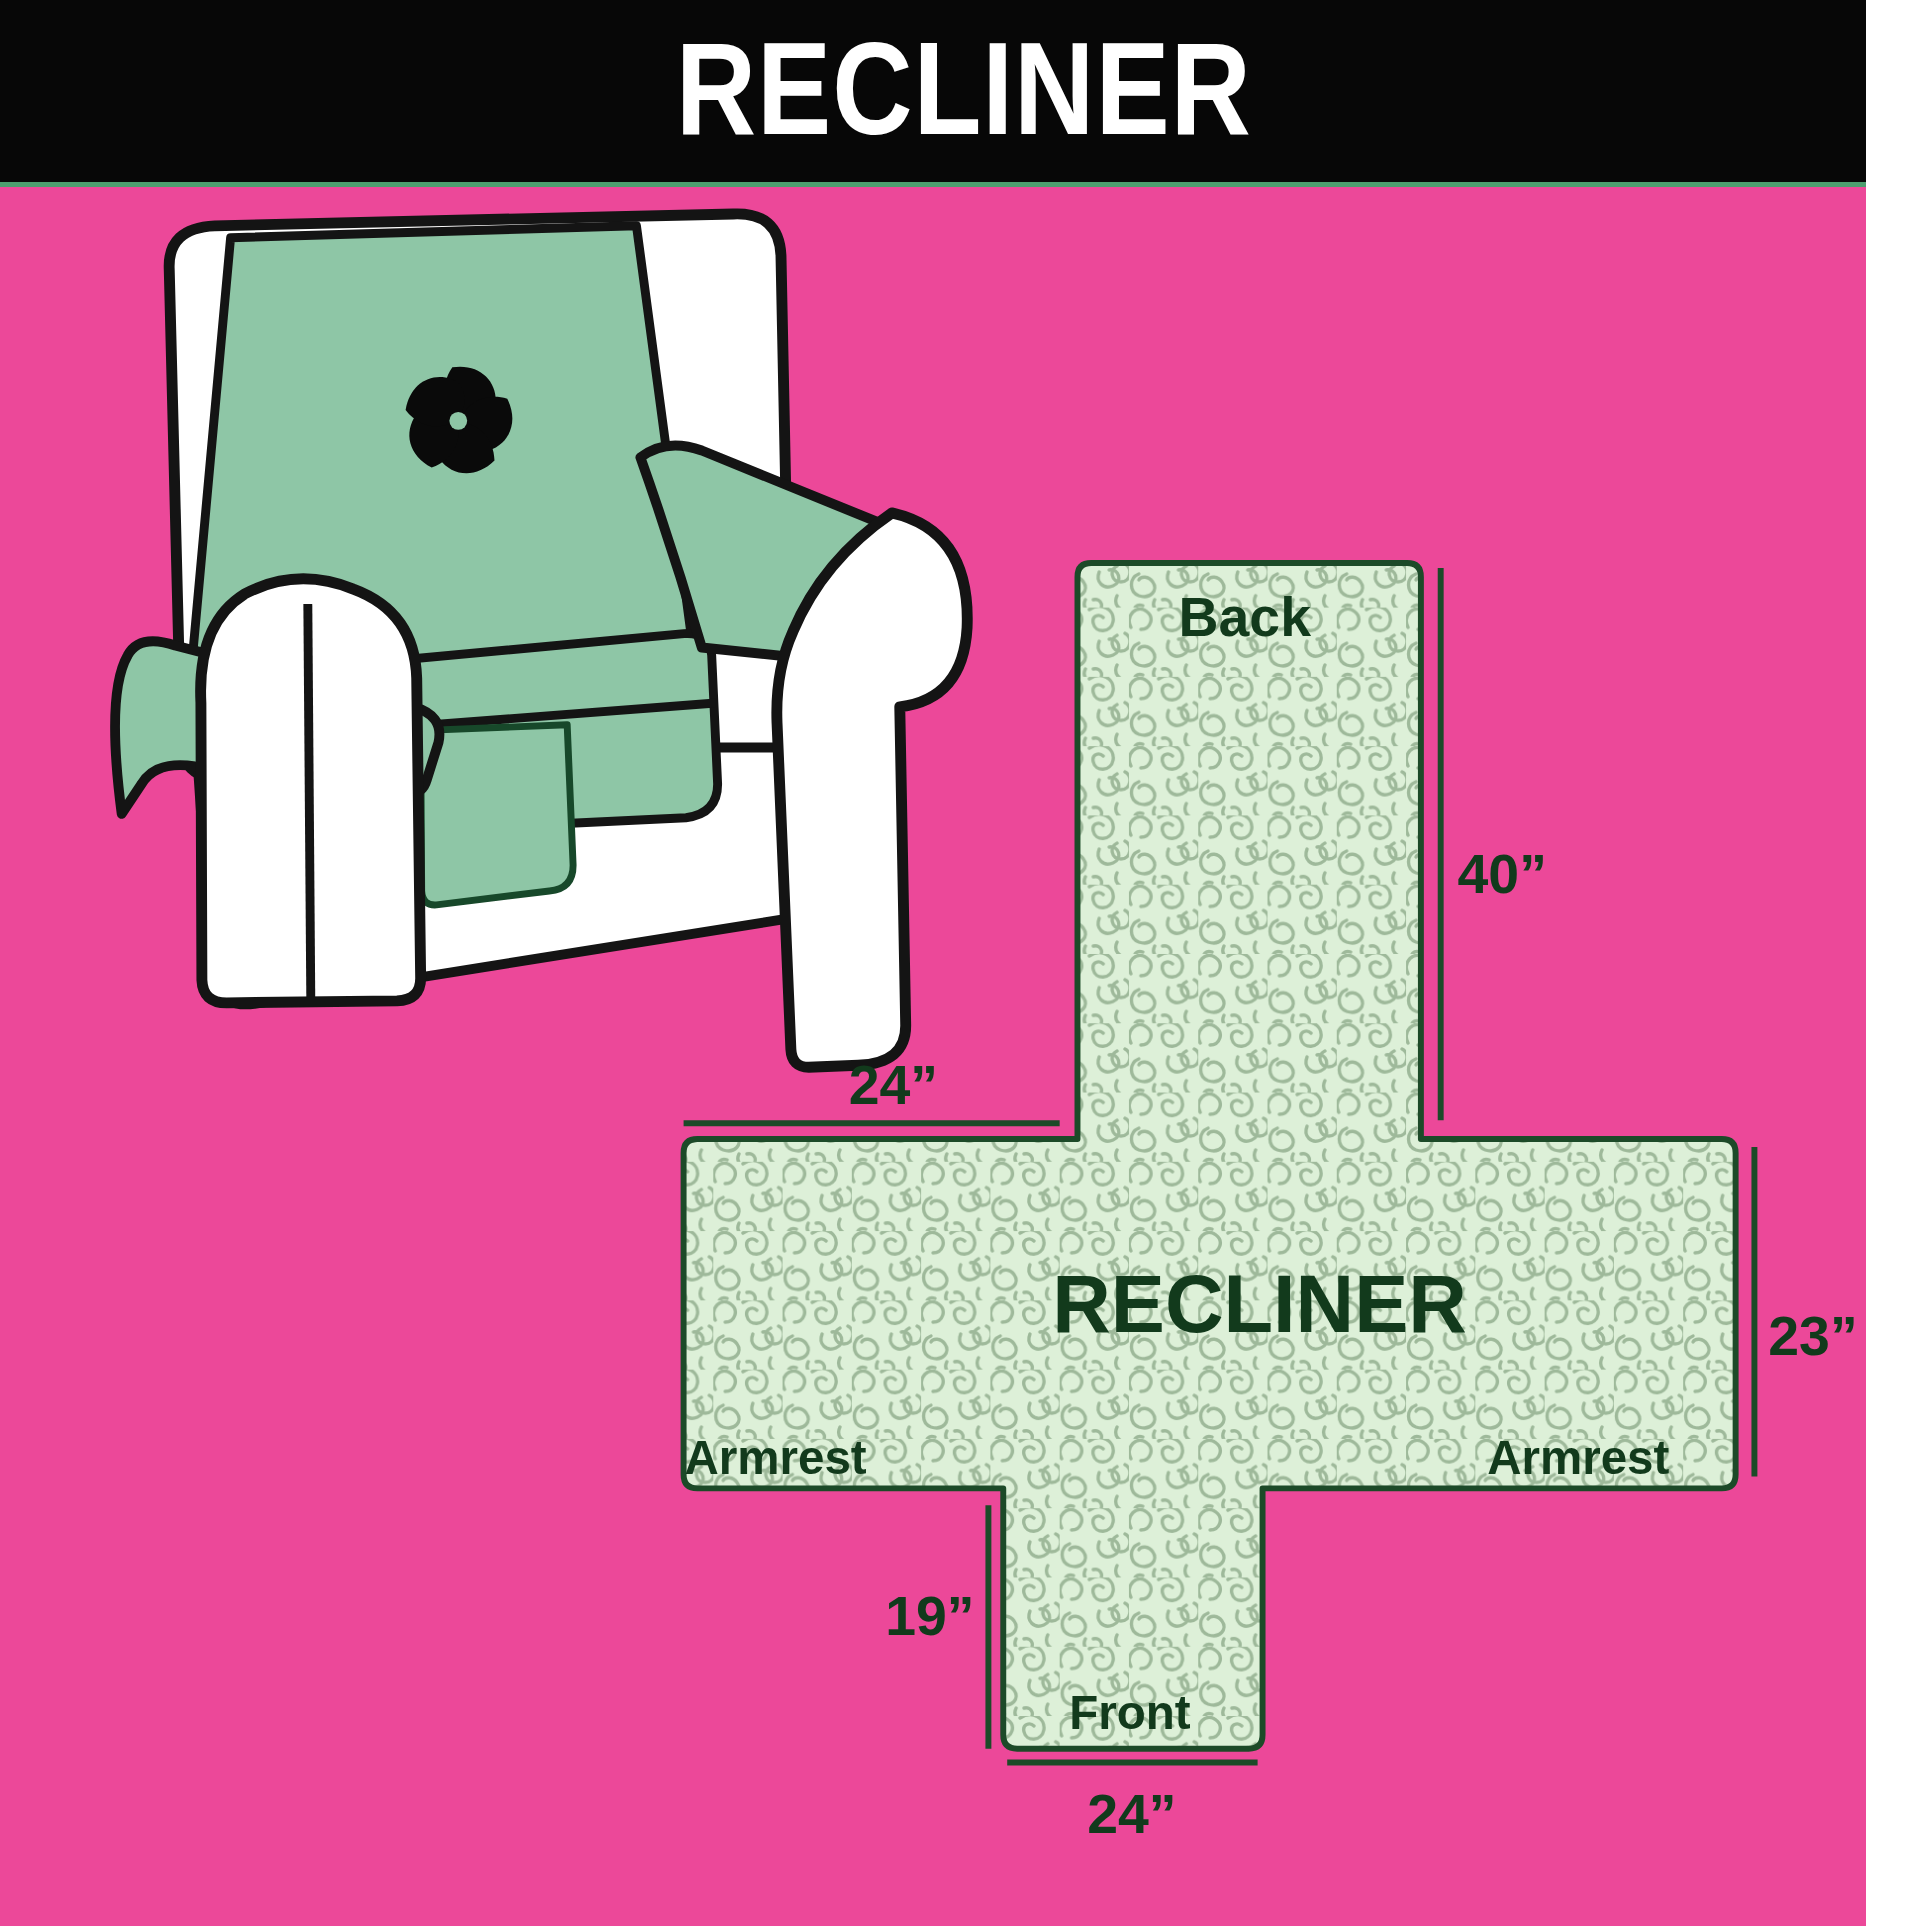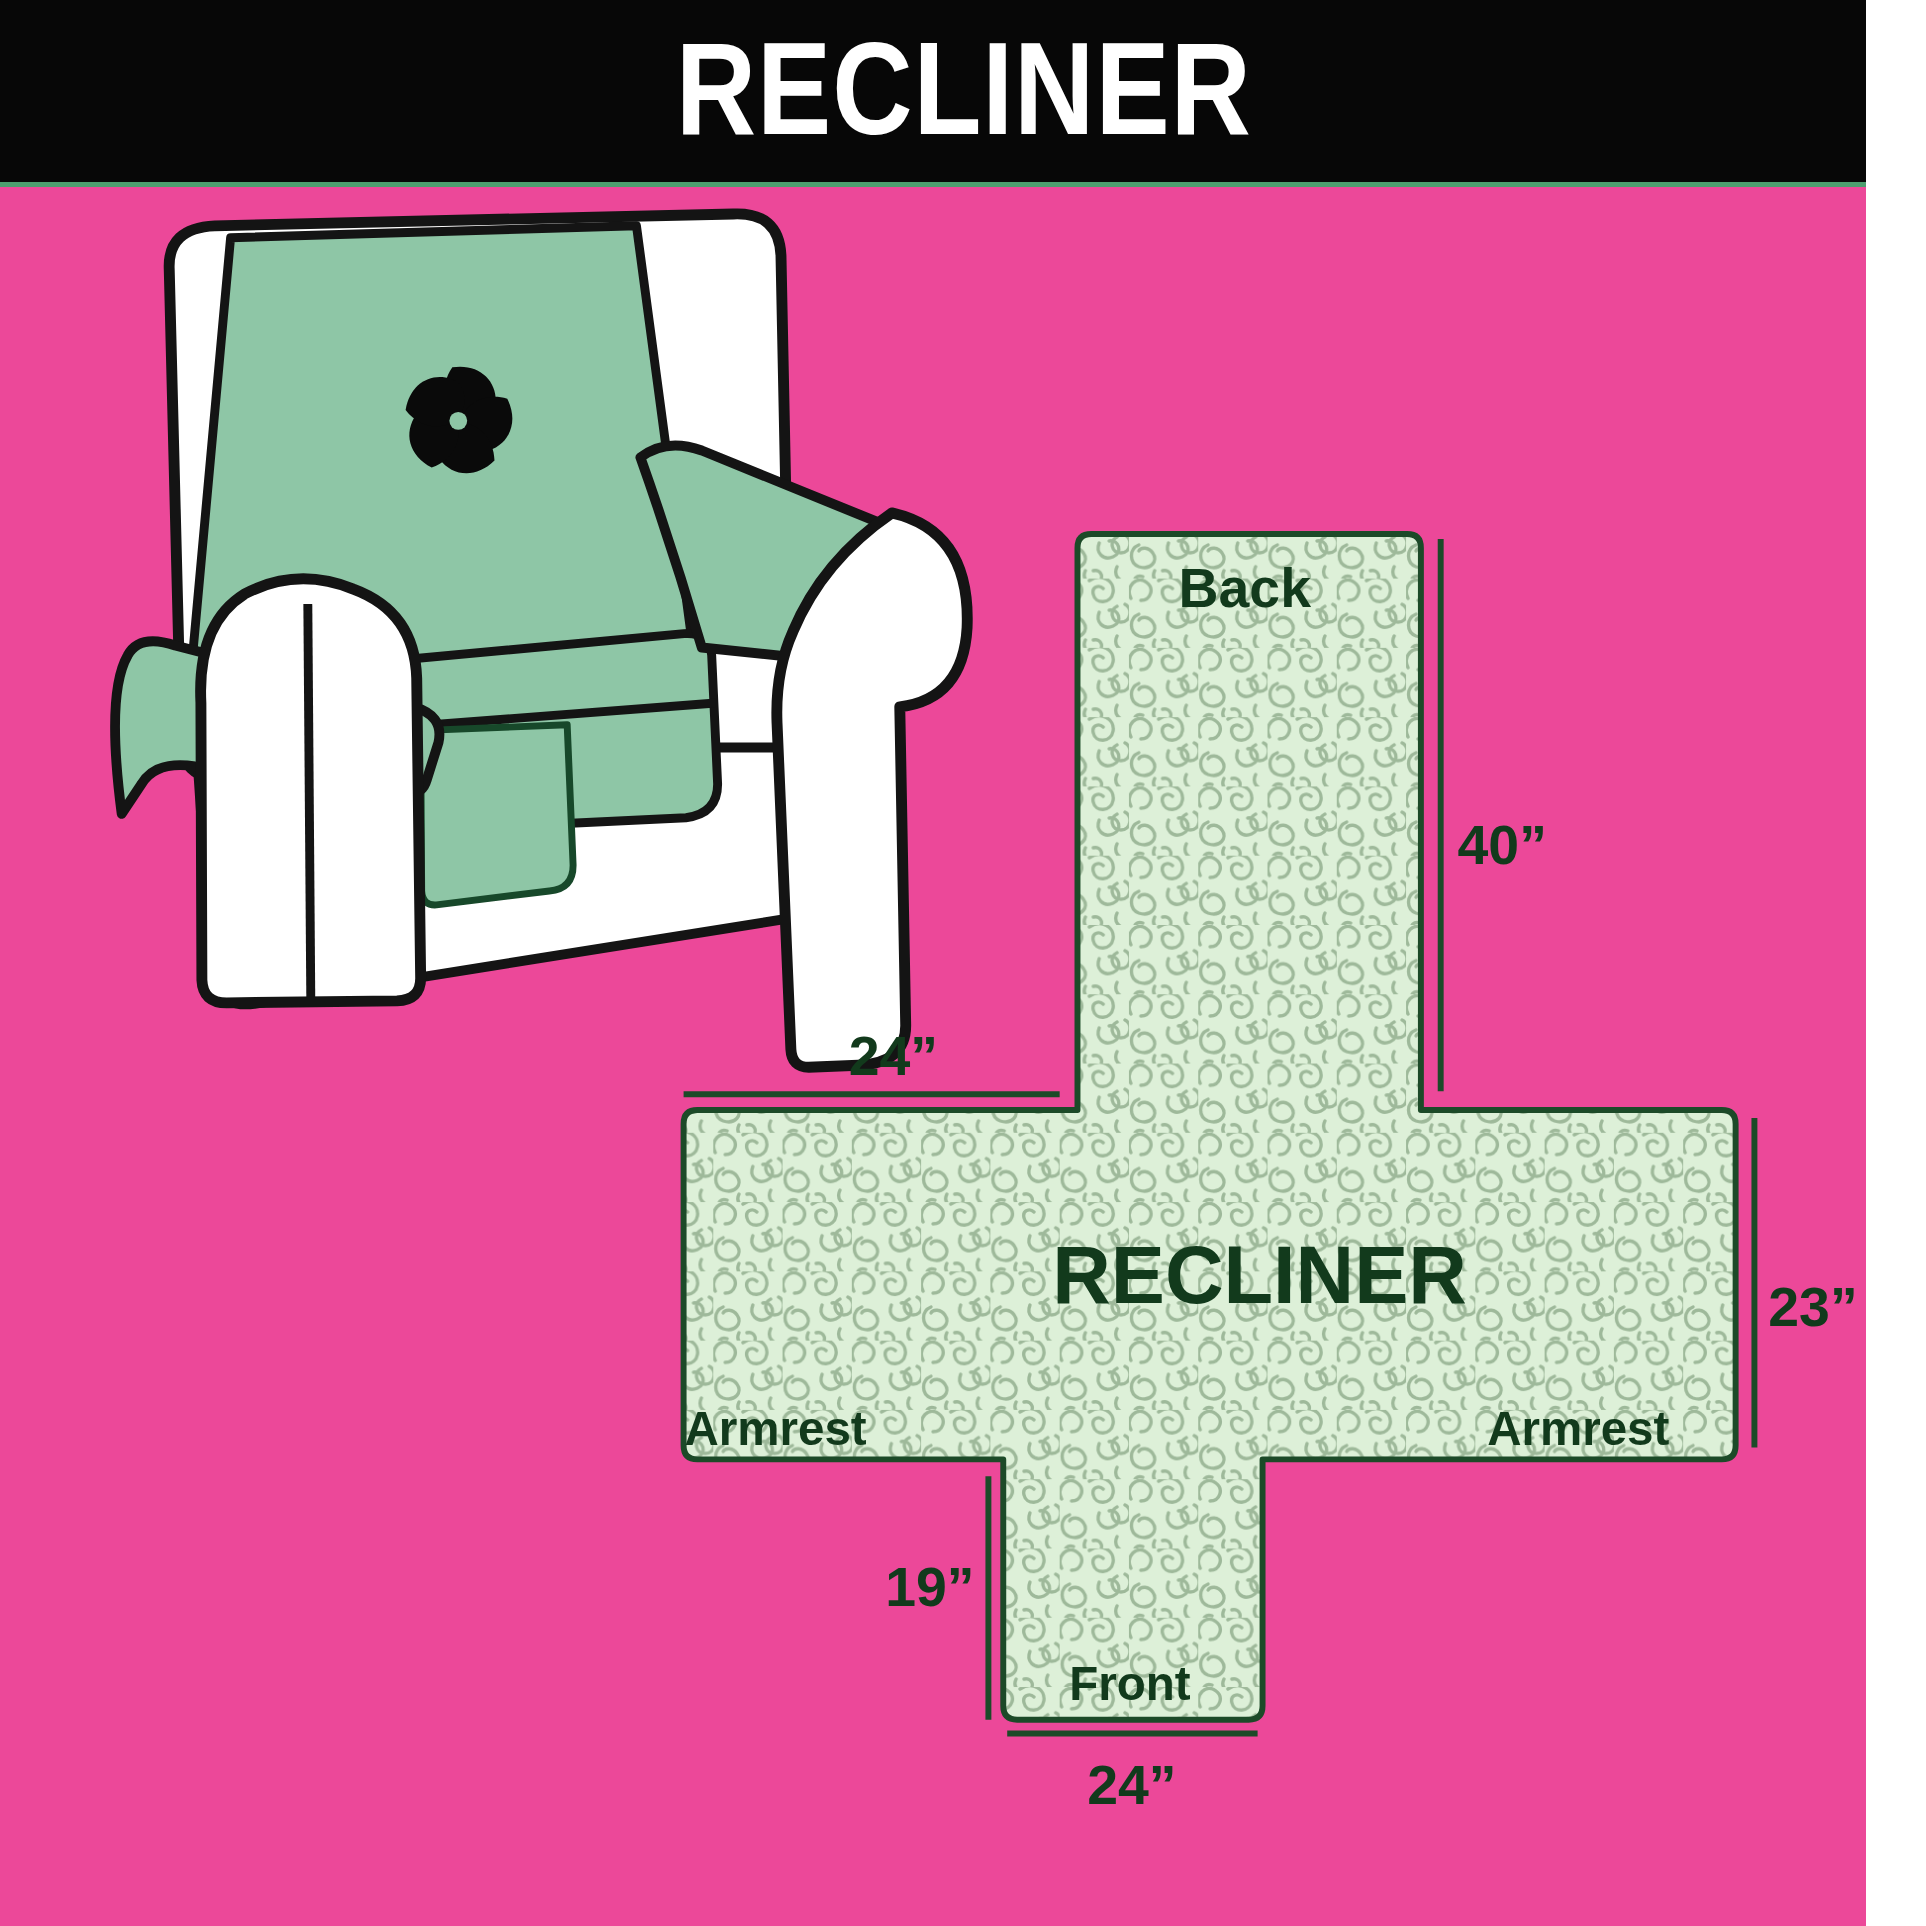--- a/index.html
+++ b/index.html
@@ -23,21 +23,21 @@
     color:#ffffff;
     font-size:131px;
     font-weight:bold;
     letter-spacing:1px;
     transform:scaleX(0.85);
     white-space:nowrap;
     line-height:1;
     margin-top:-6px;
   }
   .chair-wrap{position:absolute;left:94px;top:208px;width:881px;height:881px;}
-  .diagram-wrap{position:absolute;left:644px;top:509px;width:1247px;height:1307px;}
+  .diagram-wrap{position:absolute;left:644px;top:538px;width:1247px;height:1307px;}
   svg{display:block;}
   .dim-text{
     font-family:"Liberation Sans", sans-serif;
     font-weight:bold;
   }
 </style>
 </head>
 <body>
 
 <div class="page">

